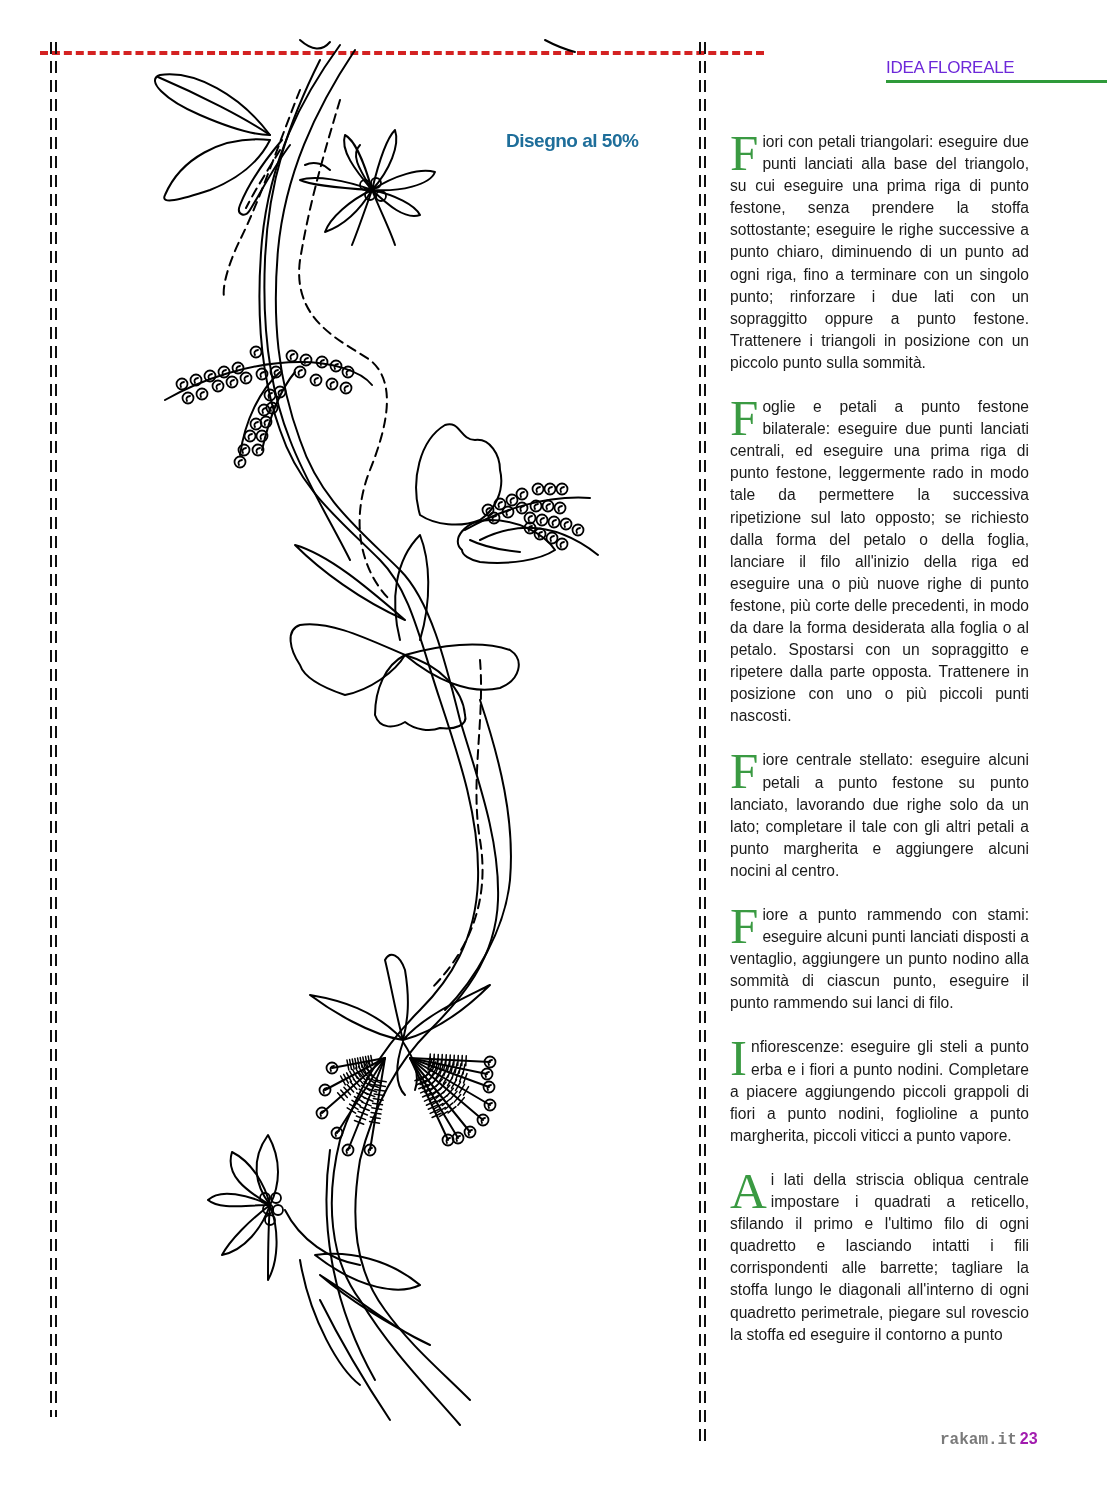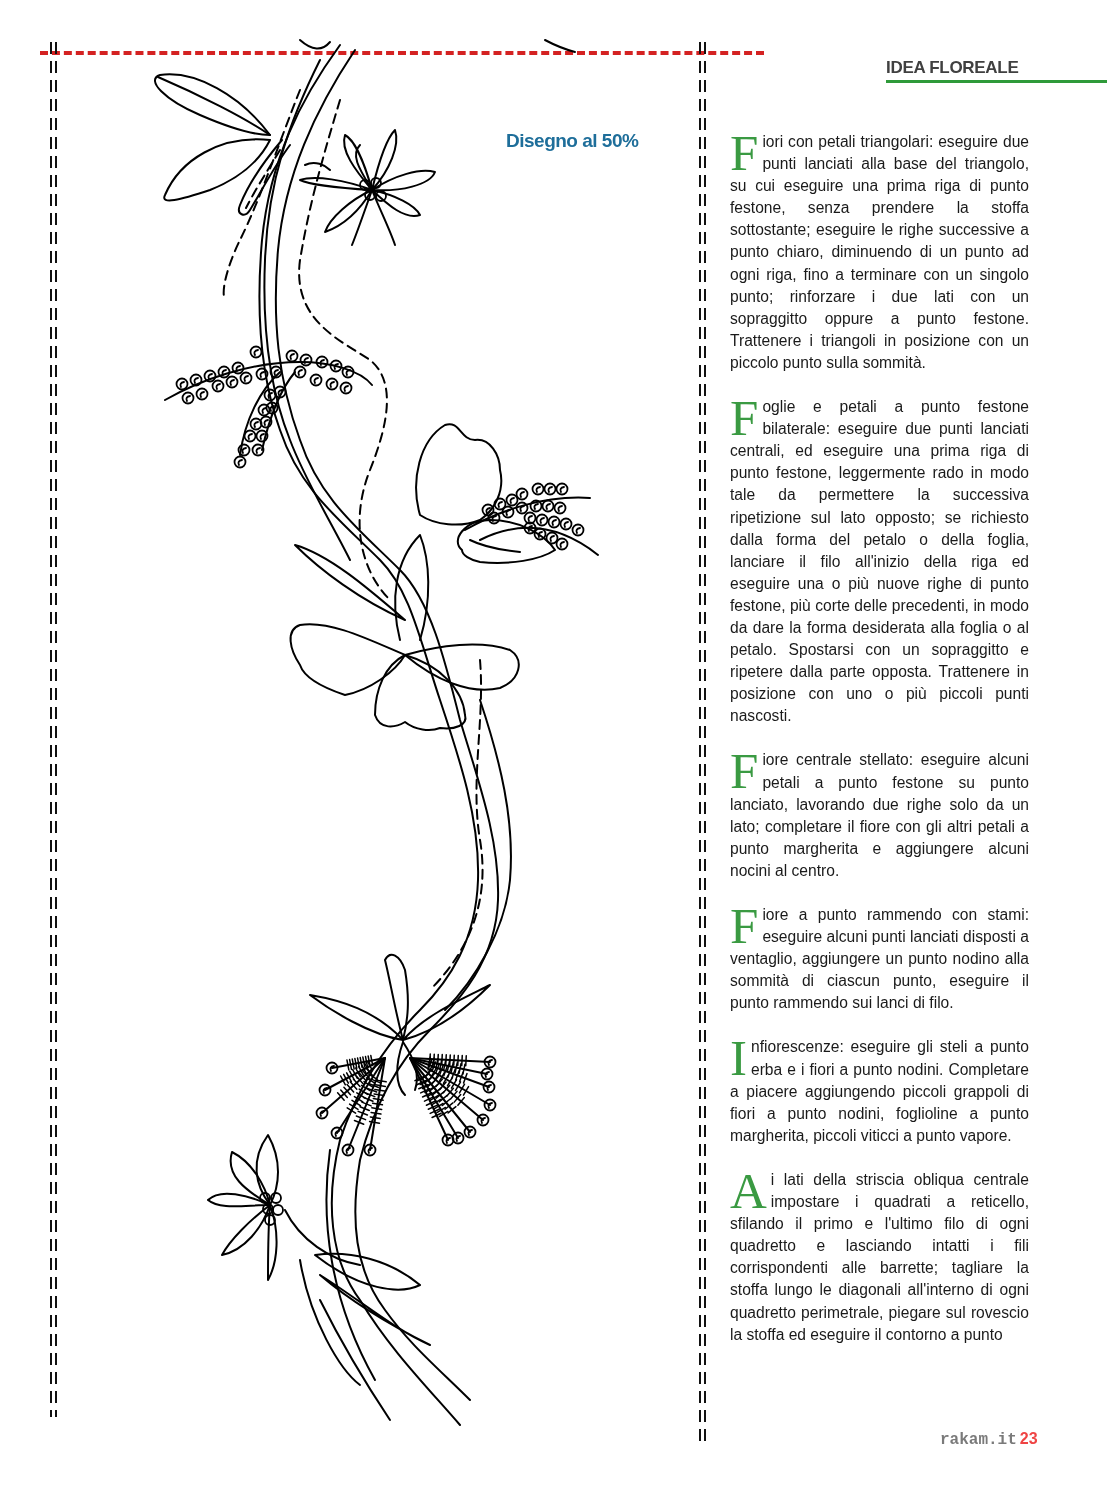--- a/index.html
+++ b/index.html
@@ -1,29 +1,29 @@
 <!DOCTYPE html>
 <html><head>
 <meta charset="utf-8">
 <style>
   html, body { margin: 0; padding: 0; background: #ffffff; }
   body { width: 1107px; height: 1502px; position: relative; overflow: hidden; font-family: "Liberation Sans", sans-serif; color: #1a1a1a; }
   .red-cut { position: absolute; left: 40px; top: 51px; width: 724px; height: 0; border-top: 4px dashed #d42222; }
   .red-cut::before { content: ""; }
   .guide-line { position: absolute; top: 0; bottom: 0; width: 2px; background: repeating-linear-gradient(to bottom, #111 0, #111 12px, transparent 12px, transparent 19px); }
   .header { position: absolute; left: 886px; top: 58px; width: 221px; }
-  .header-title { font-weight: bold; font-size: 17px; color: #404040; letter-spacing: -0.3px; }
+  .header-title { font-weight: normal; font-size: 17px; color: #6d28d9; letter-spacing: -0.3px; }
   .header-rule { height: 3px; background: #2f9a3a; margin-top: 2px; }
   .caption { position: absolute; left: 506px; top: 130px; font-weight: bold; font-size: 19px; color: #1e6e9a; letter-spacing: -0.5px; text-align: right; }
   .article { position: absolute; left: 730px; top: 131px; width: 299px; font-size: 15.6px; line-height: 22.1px; text-align: justify; }
   .para { margin: 0 0 22px 0; }
   .dropcap { float: left; font-family: "Liberation Serif", serif; font-size: 51px; line-height: 38px; color: #3a9a42; margin: 3px 4px 0 0; height: 40px; }
   .footer { position: absolute; left: 940px; top: 1430px; font-size: 16px; }
   .footer-site { font-family: Liberation Mono, monospace; font-weight: bold; color: #7a7a7a; }
-  .footer-page { font-weight: bold; color: #ef4444; margin-left: 3px; }
+  .footer-page { font-weight: bold; color: #a21caf; margin-left: 3px; }
   svg.drawing { position: absolute; left: 0; top: 0; }
   svg.drawing path, svg.drawing ellipse, svg.drawing line { fill: none; stroke: #000; stroke-width: 2; stroke-linecap: round; stroke-linejoin: round; }
   svg.drawing .dash { stroke-dasharray: 9 6; }
   svg.drawing .knot { stroke-width: 1.8; }
 </style>
 </head>
 <body>
 
 <div class="red-cut"></div>
 <div style="position:absolute;left:50px;top:42px;width:8px;height:1375px;">
@@ -431,21 +431,21 @@
 </svg>
 
 <div class="article">
   <p class="para">
     <span class="dropcap">F</span><span>iori con petali triangolari: eseguire due punti lanciati alla base del triangolo, su cui eseguire una prima riga di punto festone, senza prendere la stoffa sottostante; eseguire le righe successive a punto chiaro, diminuendo di un punto ad ogni riga, fino a terminare con un singolo punto; rinforzare i due lati con un sopraggitto oppure a punto festone. Trattenere i triangoli in posizione con un piccolo punto sulla sommità.</span>
   </p>
   <p class="para">
     <span class="dropcap">F</span><span>oglie e petali a punto festone bilaterale: eseguire due punti lanciati centrali, ed eseguire una prima riga di punto festone, leggermente rado in modo tale da permettere la successiva ripetizione sul lato opposto; se richiesto dalla forma del petalo o della foglia, lanciare il filo all'inizio della riga ed eseguire una o più nuove righe di punto festone, più corte delle precedenti, in modo da dare la forma desiderata alla foglia o al petalo. Spostarsi con un sopraggitto e ripetere dalla parte opposta. Trattenere in posizione con uno o più piccoli punti nascosti.</span>
   </p>
   <p class="para">
-    <span class="dropcap">F</span><span>iore centrale stellato: eseguire alcuni petali a punto festone su punto lanciato, lavorando due righe solo da un lato; completare il fiore con gli altri petali a punto margherita e aggiungere alcuni nocini al centro.</span>
+    <span class="dropcap">F</span><span>iore centrale stellato: eseguire alcuni petali a punto festone su punto lanciato, lavorando due righe solo da un lato; completare il tale con gli altri petali a punto margherita e aggiungere alcuni nocini al centro.</span>
   </p>
   <p class="para">
     <span class="dropcap">F</span><span>iore a punto rammendo con stami: eseguire alcuni punti lanciati disposti a ventaglio, aggiungere un punto nodino alla sommità di ciascun punto, eseguire il punto rammendo sui lanci di filo.</span>
   </p>
   <p class="para">
     <span class="dropcap">I</span><span>nfiorescenze: eseguire gli steli a punto erba e i fiori a punto nodini. Completare a piacere aggiungendo piccoli grappoli di fiori a punto nodini, foglioline a punto margherita, piccoli viticci a punto vapore.</span>
   </p>
   <p class="para">
     <span class="dropcap">A</span><span>i lati della striscia obliqua centrale impostare i quadrati a reticello, sfilando il primo e l'ultimo filo di ogni quadretto e lasciando intatti i fili corrispondenti alle barrette; tagliare la stoffa lungo le diagonali all'interno di ogni quadretto perimetrale, piegare sul rovescio la stoffa ed eseguire il contorno a punto</span>
   </p>

